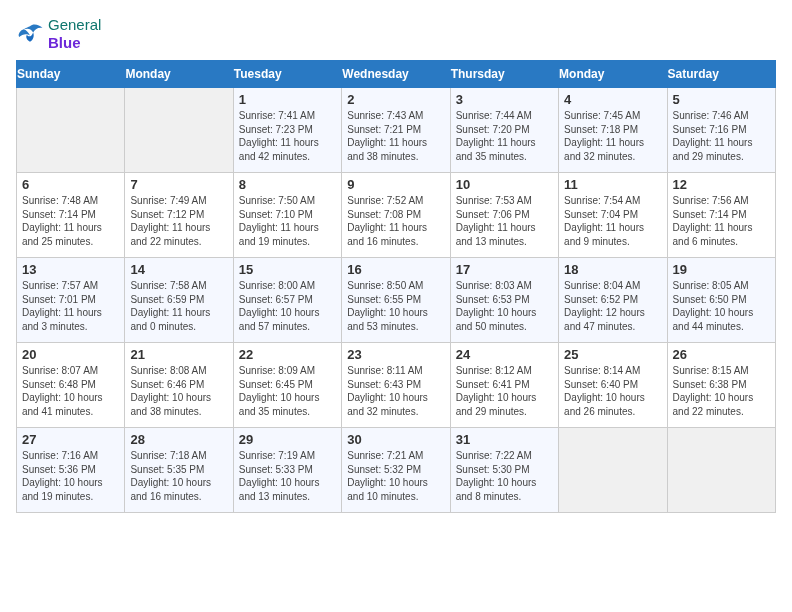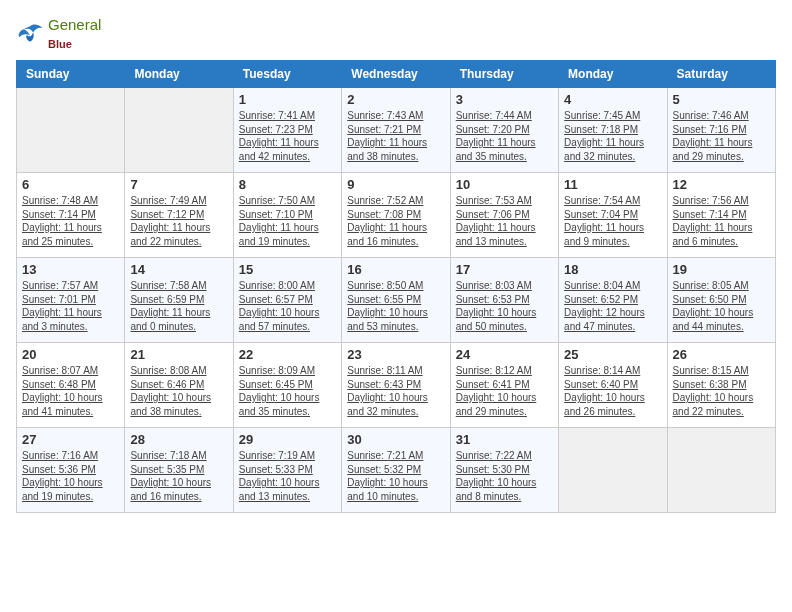--- a/index.html
+++ b/index.html
@@ -30,21 +30,21 @@
     .location { font-size: 15px; color: #555; }
     table {
       width: 100%;
       border-collapse: collapse;
       table-layout: fixed;
     }
     th {
       background: #2979c3;
       color: #fff;
       font-size: 12px;
-      padding: 6px 9px;
+      padding: 6px 0;
       text-align: left;
       border: 1px solid #2979c3;
     }
     td {
       border: 1px solid #ccc;
       vertical-align: top;
       padding: 4px 5px;
       font-size: 10.5px;
       color: #333;
       height: 85px;
@@ -53,40 +53,39 @@
       font-size: 13px;
       font-weight: bold;
       color: #333;
       display: block;
       margin-bottom: 2px;
     }
     .day-info {
       font-size: 10px;
       color: #444;
       line-height: 1.35;
-      text-decoration: underline;
     }
     td.empty { background: #f9f9f9; }
     tr:nth-child(odd) td { background: #f5f8ff; }
     tr:nth-child(even) td { background: #fff; }
     td.empty { background: #f0f0f0 !important; }
   </style>
 </head>
 <body>
 
 <div class="header">
   <div class="logo">
     <svg class="logo-bird" viewBox="0 0 36 28" xmlns="http://www.w3.org/2000/svg">
       <path d="M18 4 C22 0, 30 2, 34 6 C28 5, 24 8, 22 12 C20 8, 16 6, 10 8 C13 6, 16 5, 18 4Z" fill="#2979c3"></path>
       <path d="M10 8 C6 9, 2 14, 4 18 C8 14, 14 13, 18 16 C16 12, 13 9, 10 8Z" fill="#2979c3"></path>
       <path d="M22 12 C24 16, 22 22, 18 24 C14 22, 12 18, 14 15 C16 18, 20 18, 22 12Z" fill="#1a6bbf"></path>
     </svg>
     <div>
-      <span style="font-size:15px;color:#4d7c0f;">General</span><br>
-      <span style="font-size:11px;color:#7f1d1d;font-weight:bold;">Blue</span>
+      <span style="font-size:15px;color:#0f766e;">General</span><br>
+      <span style="font-size:15px;color:#6d28d9;font-weight:bold;">Blue</span>
     </div>
   </div>
   <div class="title-block">
     <div class="month-title"></div>
     <div class="location"></div>
   </div>
 </div>
 
 <table>
   <thead>

